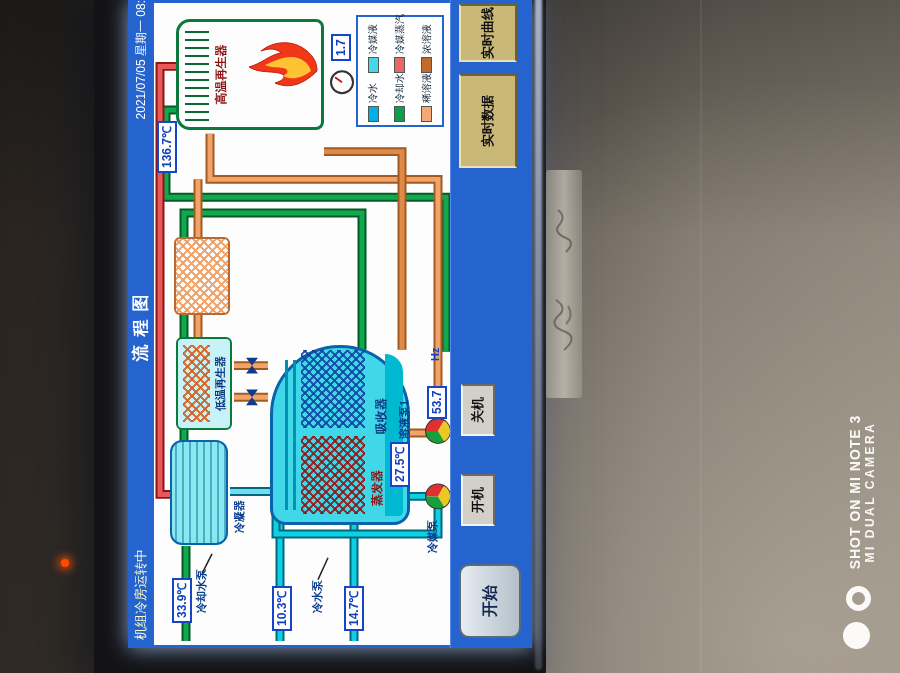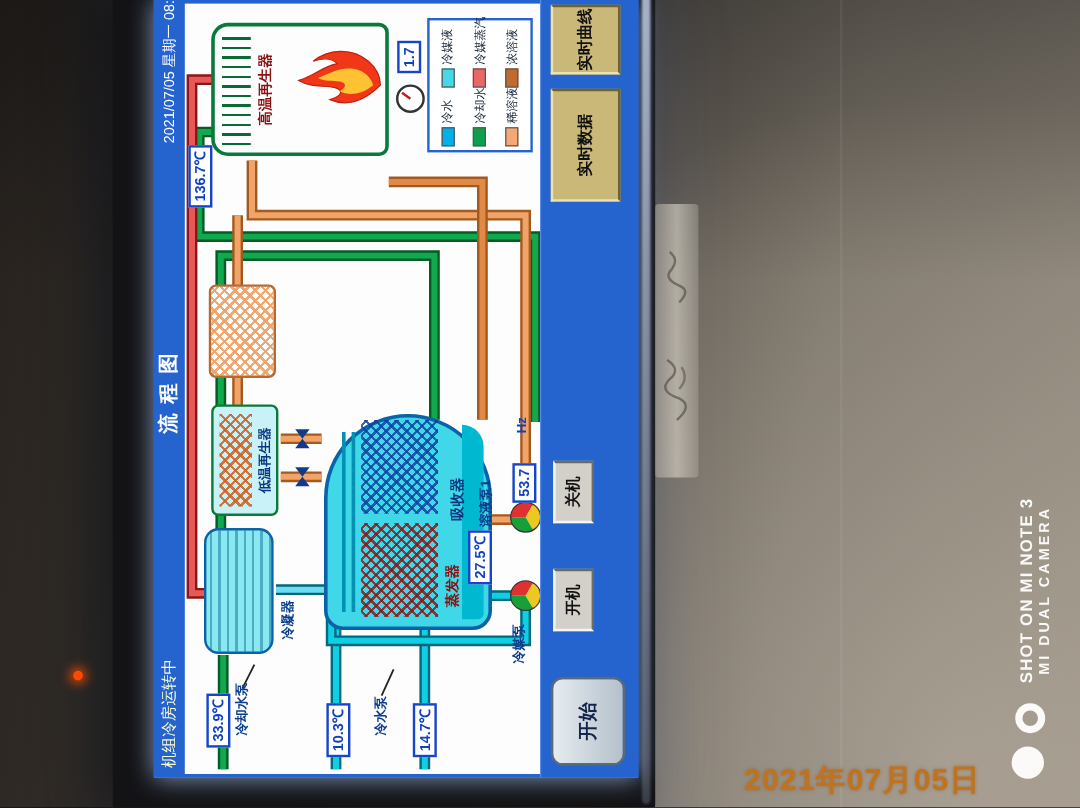--- a/index.html
+++ b/index.html
@@ -252,14 +252,13 @@
 
   <div class="led"></div>
 
   <div class="wm-text">
     <div class="wm-line1">SHOT ON MI NOTE 3</div>
     <div class="wm-line2">MI DUAL CAMERA</div>
   </div>
   <div class="wm-ring"></div>
   <div class="wm-dot"></div>
 
-  <div class="date-stamp">2021年07月05日</div>
 </div>
 
 </body></html>

